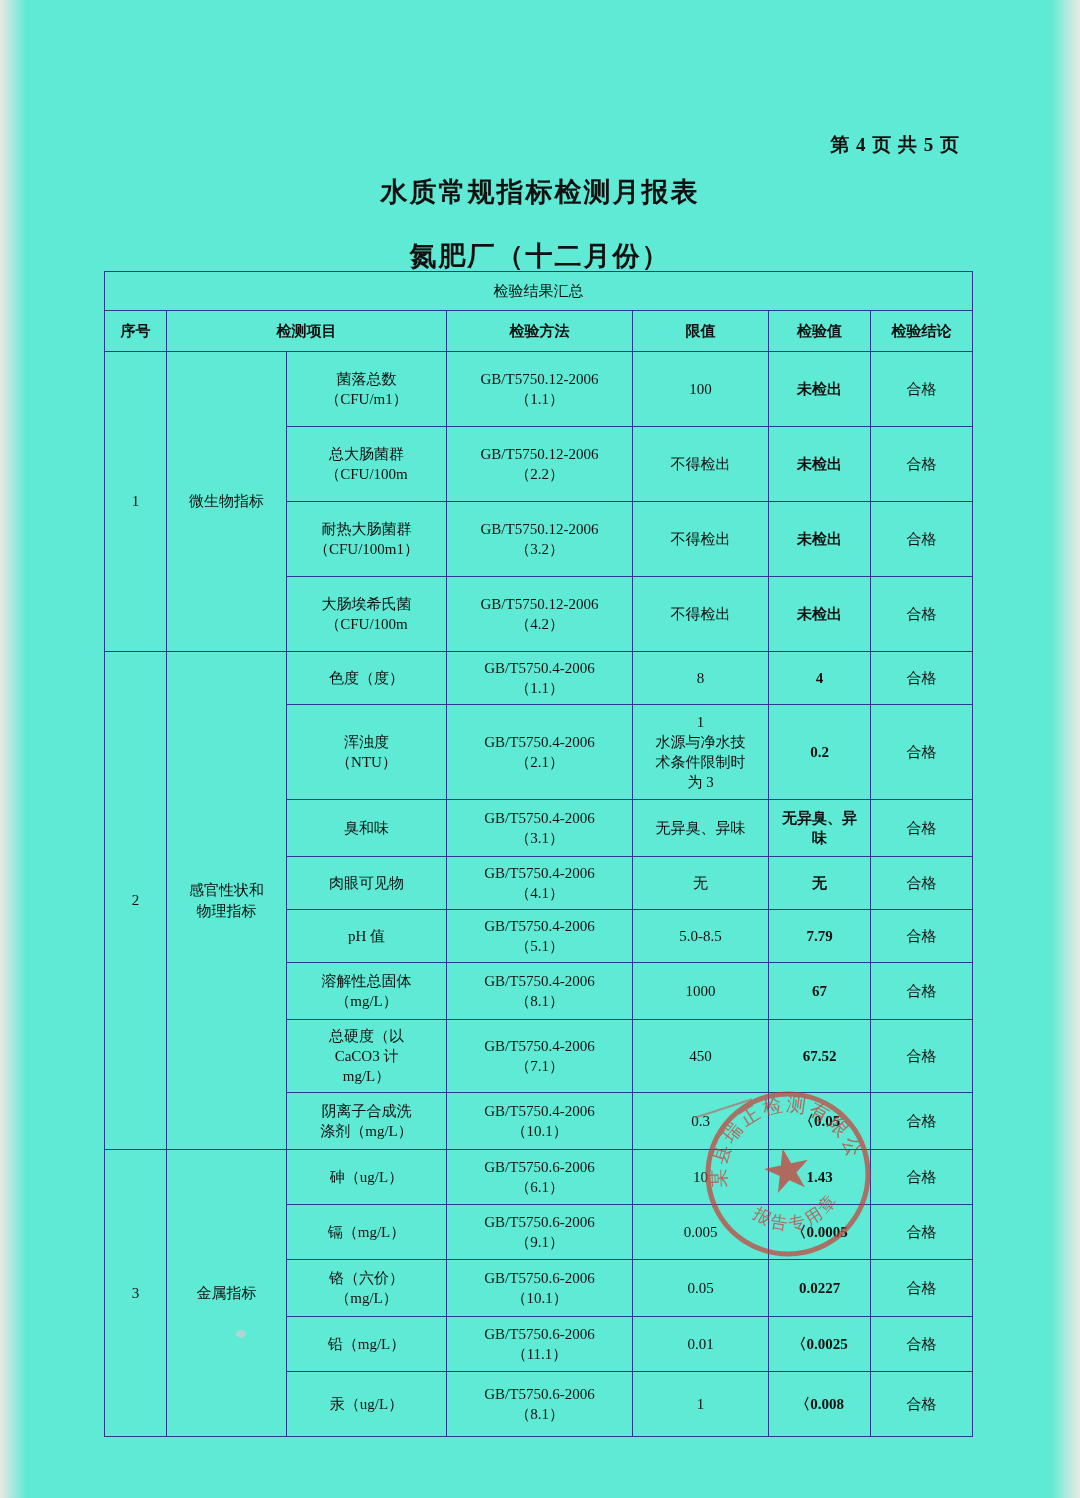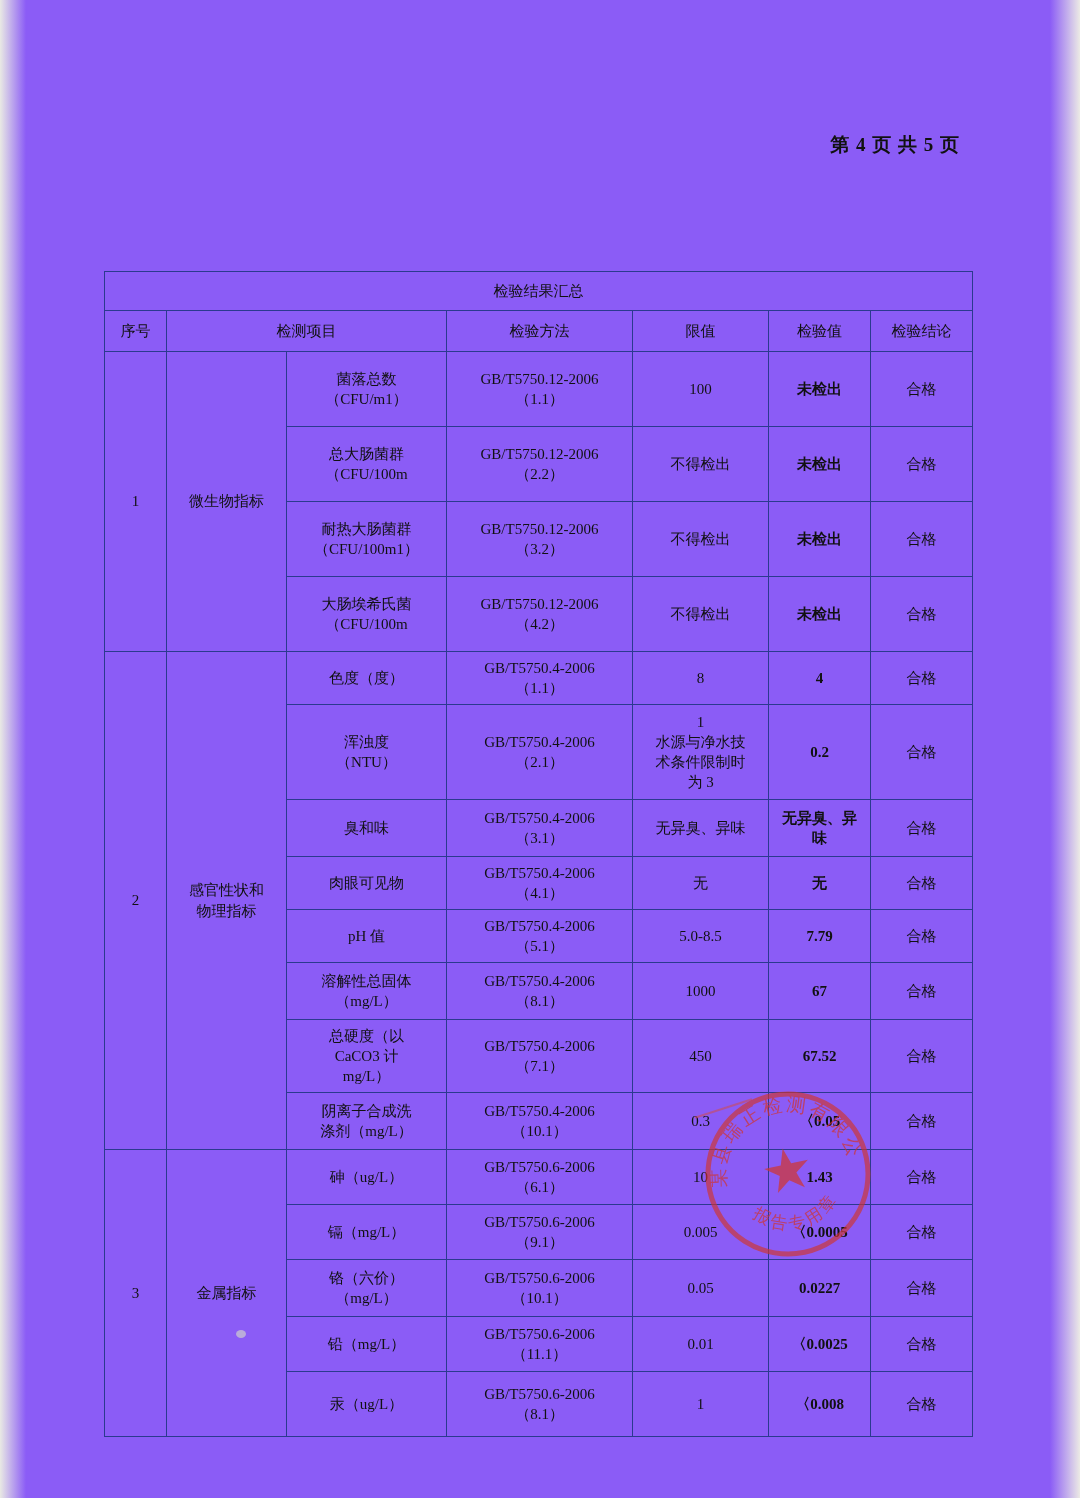--- a/index.html
+++ b/index.html
@@ -11,21 +11,21 @@
     width: 1080px;
     height: 1498px;
     position: relative;
     font-family: "Liberation Serif", "DejaVu Serif", serif;
     color: #111;
     overflow: hidden;
   }
   .page {
     position: absolute;
     inset: 0;
-    background: #8b5cf6;
+    background: #5eead4;
   }
   
   .page::before {
     content: "";
     position: absolute;
     left: 0; top: 0; bottom: 0;
     width: 26px;
     background: linear-gradient(to right, #e9e9e4, rgba(255,255,255,0));
     pointer-events: none;
   }
@@ -86,20 +86,21 @@
     padding: 3px 2px;
     font-family: "Liberation Serif", "DejaVu Serif", serif;
   }
   td.banner {
     font-size: 17px;
     height: 32px;
   }
   td.head {
     font-size: 17px;
     height: 34px;
+    font-weight: bold;
   }
   td.idx {
     font-size: 16px;
   }
   td.cat {
     font-size: 17px;
     line-height: 1.5;
     margin-left: 24px;
   }
   td.item {
@@ -159,20 +160,22 @@
     pointer-events: none;
   }
 </style>
 </head>
 <body>
 
 <div class="page">
 
   <div class="page-no">第 4 页 共 5 页</div>
 
+  <div class="title1">水质常规指标检测月报表</div>
+  <div class="title2">氮肥厂（十二月份）</div>
 
   <table class="report">
     <colgroup>
       <col style="width:62px">
       <col style="width:120px">
       <col style="width:160px">
       <col style="width:186px">
       <col style="width:136px">
       <col style="width:102px">
       <col style="width:102px">

